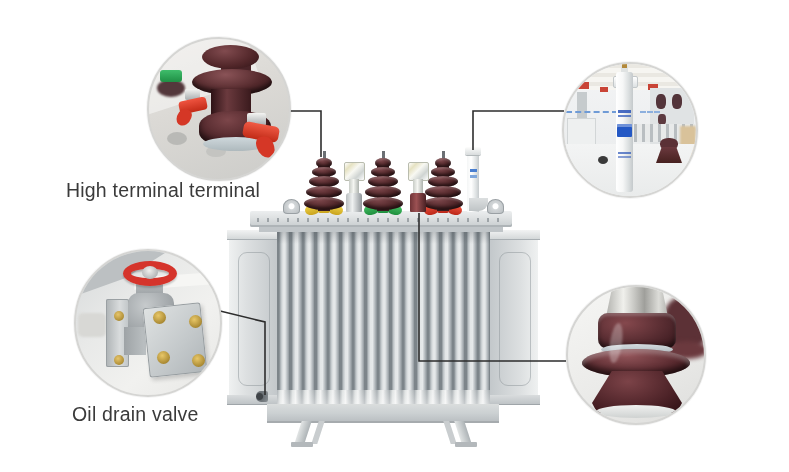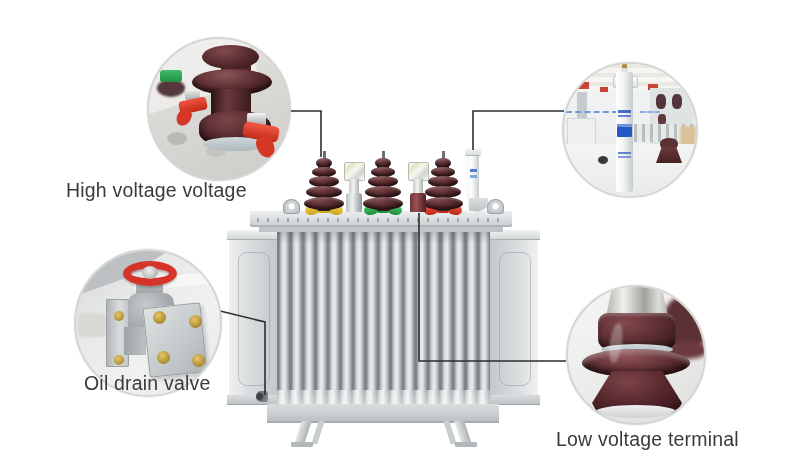--- a/index.html
+++ b/index.html
@@ -297,17 +297,16 @@
 
     <div class="abs" style="left:38px;top:0px;width:62px;height:30px;clip-path:polygon(10% 0,90% 0,100% 100%,0 100%);background:linear-gradient(90deg,#b2b2ae 0%,#f0f0ec 28%,#c9c9c5 45%,#9f9f9b 62%,#dcdcd8 85%,#b2b2ae 100%);"></div>
     <div class="abs" style="left:30px;top:26px;width:78px;height:36px;border-radius:10px;background:radial-gradient(ellipse at 35% 28%,#85484d,#4e262b 65%,#321418);box-shadow:inset 0 3px 3px rgba(255,255,255,.22), inset 0 -4px 5px rgba(0,0,0,.5);"></div>
     <div class="abs" style="left:33px;top:57px;width:72px;height:11px;border-radius:50%;background:linear-gradient(180deg,#d4dbdf,#aab4b9);"></div>
     <div class="abs" style="left:14px;top:62px;width:108px;height:28px;border-radius:50%;background:radial-gradient(ellipse at 42% 22%,#93555a,#58292e 60%,#341317);box-shadow:inset 0 4px 4px rgba(255,255,255,.28), inset 0 -5px 6px rgba(0,0,0,.55);"></div>
     <div class="abs" style="left:24px;top:84px;width:90px;height:42px;clip-path:polygon(22% 0,78% 0,100% 76%,94% 100%,6% 100%,0 76%);background:radial-gradient(ellipse at 40% 25%,#7c4348,#4c2227 62%,#2b0e12);"></div>
     <div class="abs" style="left:42px;top:36px;width:12px;height:40px;border-radius:50%;background:rgba(255,255,255,.28);transform:rotate(8deg);filter:blur(1px);"></div>
     <div class="abs" style="left:28px;top:118px;width:80px;height:13px;border-radius:50%;background:linear-gradient(180deg,#f0f1f0,#cfd2d1);"></div>
   </div>
 
-  <div class="callout-label" style="left:66px;top:180px;">High voltage voltage</div>
-  <div class="callout-label" style="left:72px;top:373px;margin-left:12px;">Oil drain valve</div>
-  <div class="callout-label" style="left:556px;top:429px;">Low voltage terminal</div>
+  <div class="callout-label" style="left:66px;top:180px;">High terminal terminal</div>
+  <div class="callout-label" style="left:72px;top:404px;">Oil drain valve</div>
 
 </div>
 
 </body></html>

